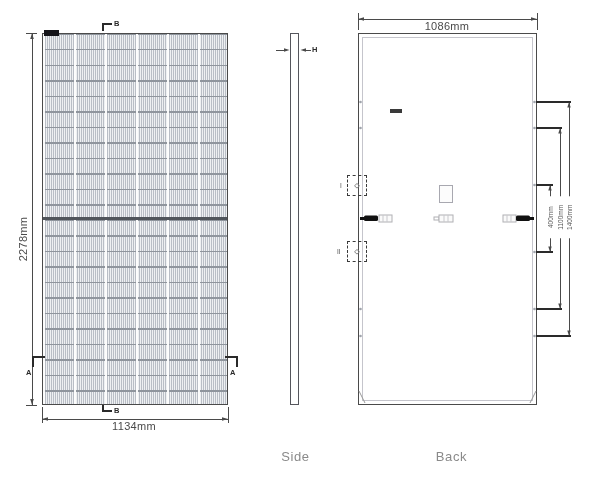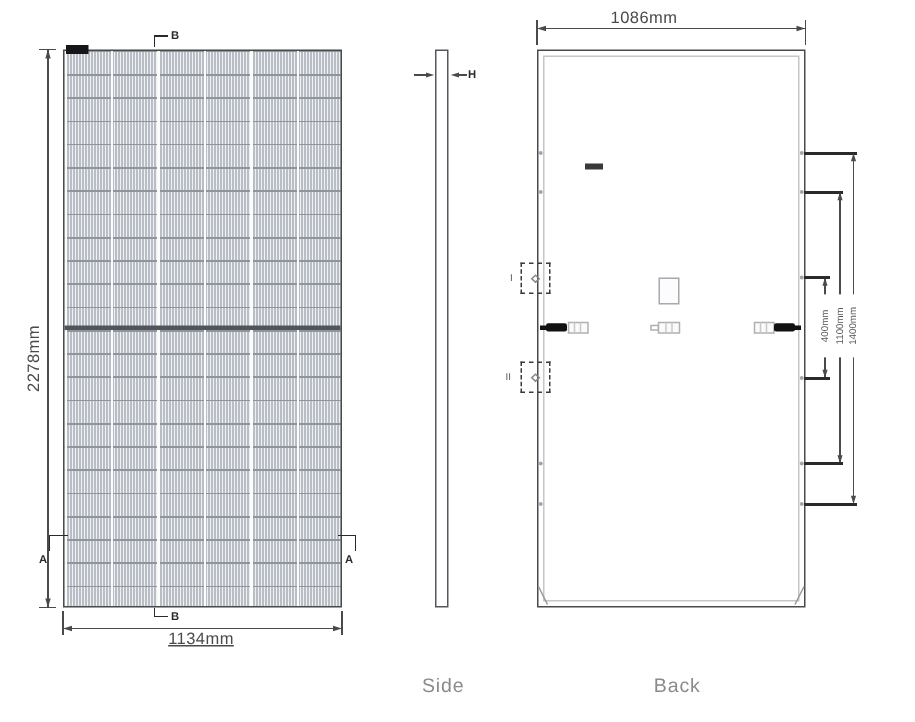--- a/index.html
+++ b/index.html
@@ -146,30 +146,30 @@
       <line x1="448" y1="215" x2="448" y2="222" stroke="#c8c8cc"></line>
       <rect x="503" y="215" width="13" height="7" fill="#fafafa" stroke="#b0b0b4"></rect>
       <line x1="507" y1="215" x2="507" y2="222" stroke="#c8c8cc"></line>
       <line x1="511" y1="215" x2="511" y2="222" stroke="#c8c8cc"></line>
       <rect x="516" y="215.5" width="14" height="5.5" rx="1.5" fill="#111"></rect>
       <rect x="529" y="217" width="5" height="3" fill="#111"></rect>
     </g>
   </svg>
 
   <div class="txt dim-label rot" style="left:-20px;top:233px;width:86px;">2278mm</div>
-  <div class="txt dim-label" style="left:94px;top:420px;width:80px;text-align:center;text-decoration:underline;">1134mm</div>
+  <div class="txt dim-label" style="left:94px;top:420px;width:80px;text-align:center;">1134mm</div>
 
   <div class="txt marker-label" style="left:26px;top:368px;">A</div>
   <div class="txt marker-label" style="left:230px;top:368px;">A</div>
   <div class="txt marker-label" style="left:114px;top:19px;">B</div>
   <div class="txt marker-label" style="left:114px;top:406px;">B</div>
 
   <div class="txt marker-label" style="left:312px;top:45px;">H</div>
 
-  <div class="txt dim-label" style="left:407px;top:6px;width:80px;text-align:left;">1086mm</div>
+  <div class="txt dim-label" style="left:407px;top:20px;width:80px;text-align:center;">1086mm</div>
   <div class="txt mount-dim rot" style="left:530px;top:214px;width:40px;">400mm</div>
   <div class="txt mount-dim rot" style="left:540px;top:214px;width:40px;">1100mm</div>
   <div class="txt mount-dim rot" style="left:549px;top:214px;width:40px;">1400mm</div>
 
   <div class="txt tiny-label" style="left:340px;top:182px;">I</div>
   <div class="txt tiny-label" style="left:337px;top:248px;">II</div>
 
   <div class="txt caption" style="left:411px;top:449px;width:81px;">Back</div>
   <div class="txt caption" style="left:255px;top:449px;width:81px;">Side</div>
 

